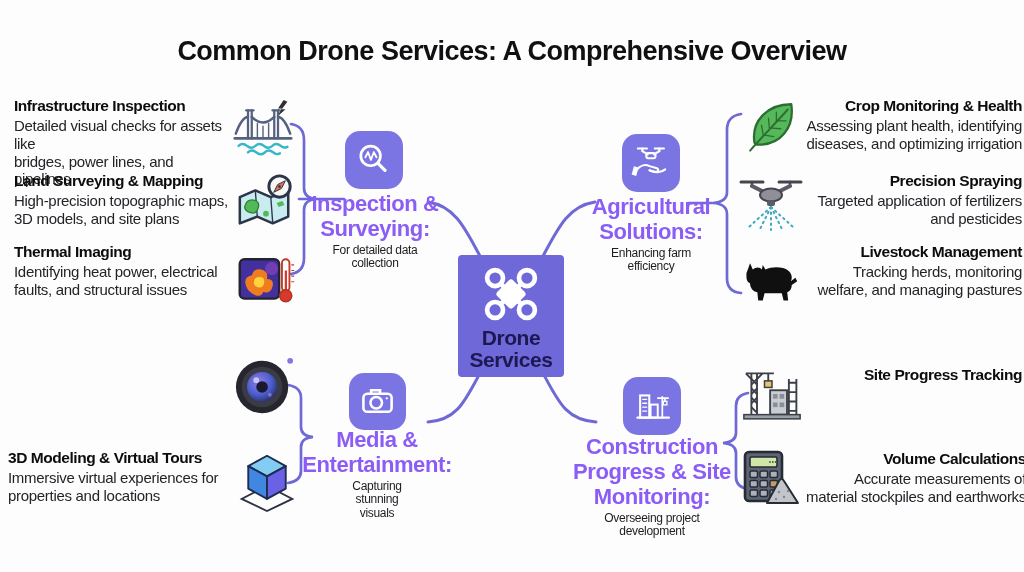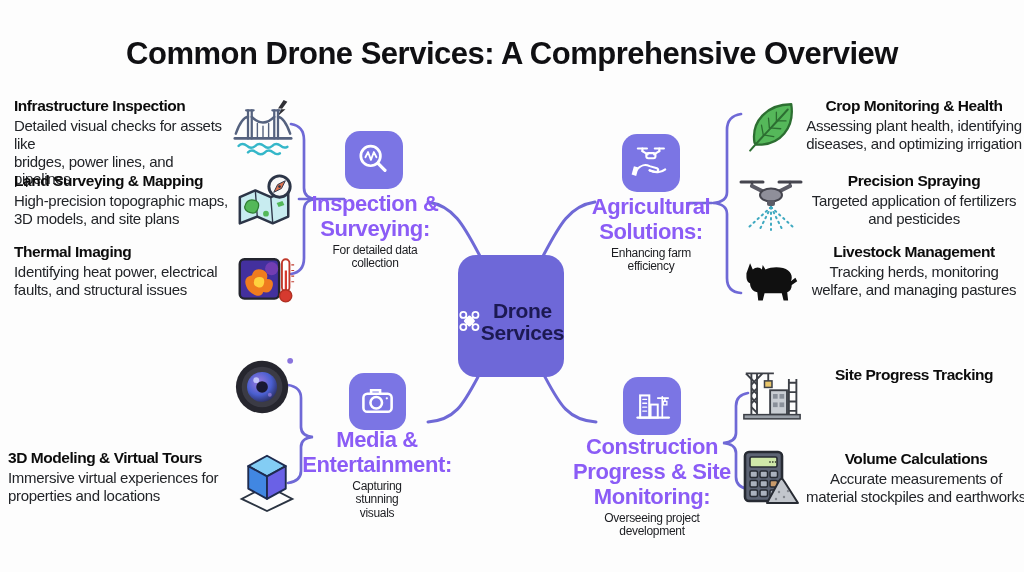--- a/index.html
+++ b/index.html
@@ -1,39 +1,39 @@
 <!DOCTYPE html>
 <html><head>
 <meta charset="utf-8">
 <style>
   html,body{margin:0;padding:0;}
   body{font-family:"Liberation Sans",sans-serif;background:#ffffff;}
   .stage{position:relative;width:1024px;height:572px;background:#fdfdfd;overflow:hidden;}
   .page-title{position:absolute;left:0;top:36px;width:1024px;text-align:center;
-    font-size:31px;font-weight:bold;color:#101013;letter-spacing:-0.5px;}
+    font-size:27px;font-weight:bold;color:#101013;letter-spacing:-0.5px;}
   .connectors{position:absolute;left:0;top:0;pointer-events:none;}
   .item-text{position:absolute;}
   .item-text.align-r{text-align:left;}
-  .item-text.align-l{text-align:center;}
+  .item-text.align-l{text-align:right;}
   .item-title{font-size:15.5px;font-weight:bold;color:#0c0c0c;letter-spacing:-0.45px;
     line-height:1.12;white-space:pre-line;}
   .item-desc{font-size:15px;color:#222428;letter-spacing:-0.3px;line-height:1.18;
     margin-top:3px;white-space:pre-line;}
   .svg-icon{position:absolute;display:block;}
   .svg-icon svg{display:block;width:100%;height:100%;}
   .tile{position:absolute;border-radius:15px;background:#7b75e4;display:flex;
     align-items:center;justify-content:center;}
   .tile svg{width:72%;height:72%;}
   .node-col{position:absolute;text-align:center;}
   .node-heading{font-size:22px;font-weight:bold;color:#8b5cf6;letter-spacing:-0.4px;
     line-height:1.13;white-space:pre-line;}
   .node-desc{font-size:12px;color:#1c1d21;letter-spacing:-0.3px;line-height:1.14;
     margin-top:2px;white-space:pre-line;}
   .center-node{position:absolute;left:458px;top:255px;width:106px;height:122px;
-    border-radius:18px;background:#6e68d8;display:flex;
+    border-radius:4px;background:#6e68d8;display:flex;flex-direction:column;
     align-items:center;justify-content:flex-start;padding-top:9px;box-sizing:border-box;}
   .center-node svg{width:60px;height:60px;}
   .center-label{font-size:21px;font-weight:bold;color:#1c1952;text-align:center;
     line-height:1.05;white-space:pre-line;margin-top:3px;letter-spacing:-0.4px;}
 </style>
 </head>
 <body>
 
 <svg width="0" height="0" style="position:absolute" aria-hidden="true">
   <defs>

